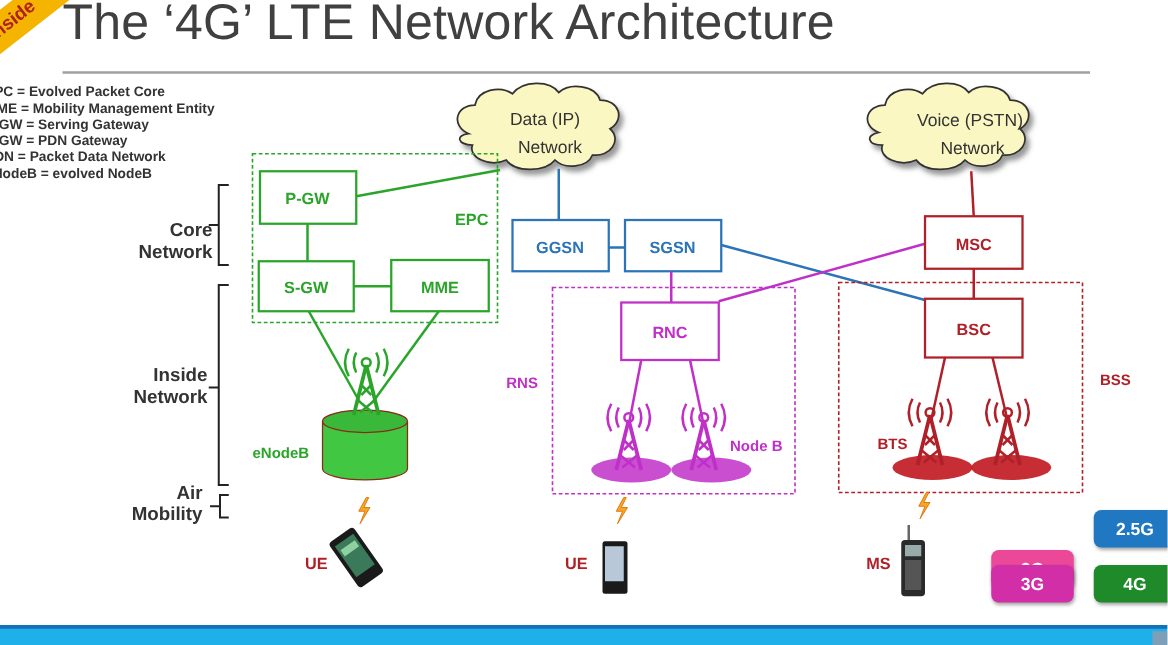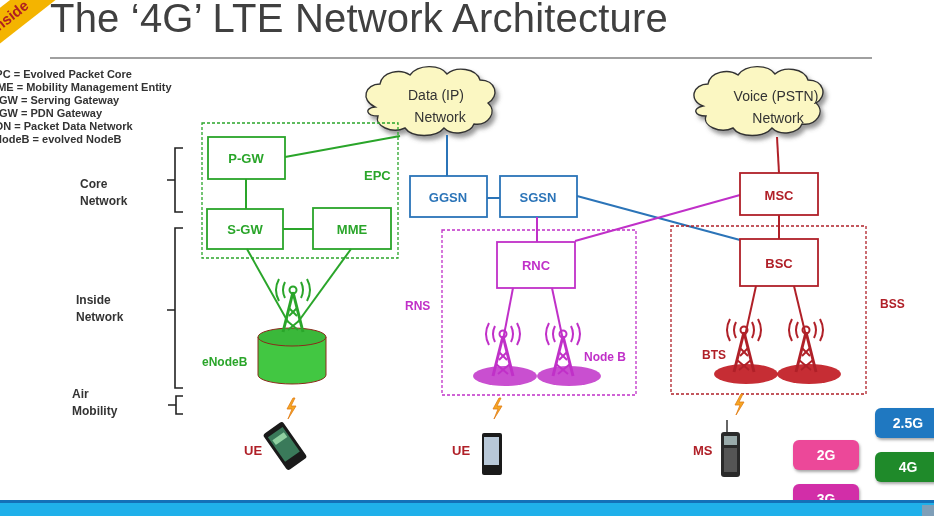--- a/index.html
+++ b/index.html
@@ -3,21 +3,21 @@
 <meta charset="utf-8">
 <style>
   html, body { margin:0; padding:0; }
   body { width:934px; height:516px; position:relative; overflow:hidden; background:#ffffff; font-family:"Liberation Sans", sans-serif; }
   .title { position:absolute; left:50px; top:-4px; font-size:40px; color:#404040; font-family:"Liberation Sans", sans-serif; white-space:nowrap; letter-spacing:0.2px; }
   .rule { position:absolute; left:50px; top:57px; width:822px; height:2px; background:#a0a0a0; }
   .ribbon { position:absolute; left:-40px; top:-4px; width:120px; height:28px; background:#f4b400; transform:rotate(-38deg); transform-origin:center; overflow:hidden; }
   .ribbon span { position:absolute; left:26px; top:4px; font-size:15px; font-weight:bold; color:#b02020; font-family:"Liberation Sans", sans-serif; }
   .legend { position:absolute; left:-12px; top:68px; font-size:11px; font-weight:bold; color:#333; line-height:13px; font-family:"Liberation Sans", sans-serif; }
   .legend div { white-space:nowrap; }
-  .side-label { position:absolute; font-size:12px; font-weight:bold; color:#333; text-align:left; line-height:17px; width:90px; }
+  .side-label { position:absolute; font-size:15px; font-weight:bold; color:#333; text-align:right; line-height:17px; width:90px; }
   svg#diagram { position:absolute; left:0; top:0; }
   .footer-bar { position:absolute; left:0; top:500px; width:934px; height:16px; background:#1fb0ea; border-top:3px solid #1470b8; }
   .footer-bar .grey { position:absolute; right:0; top:2px; width:12px; height:12px; background:#7f9fb8; }
   .gen { position:absolute; width:66px; height:30px; border-radius:6px; color:#fff; font-weight:bold; font-size:14px; text-align:center; line-height:30px; box-shadow:1px 2px 3px rgba(0,0,0,0.35); }
   .node-text { font-family:"Liberation Sans", sans-serif; font-weight:bold; font-size:13px; }
 </style>
 </head>
 <body>
 
 <div class="ribbon">
@@ -224,21 +224,21 @@
   </g>
   <text x="693" y="455" fill="#b02028" class="node-text">MS</text>
 </svg>
 
 <div class="gen" style="left: 793px; top: 408px; background: #ec4899; margin-top: 32px;">
   <span>2G</span>
 </div>
 <div class="gen" style="left: 875px; top: 408px; background: rgb(31, 120, 193);">
   <span>2.5G</span>
 </div>
-<div class="gen" style="left: 793px; top: 452px; background: rgb(210, 46, 168); margin-top: 32px;">
+<div class="gen" style="left: 793px; top: 452px; background: rgb(210, 46, 168);">
   <span>3G</span>
 </div>
 <div class="gen" style="left: 875px; top: 452px; background: rgb(31, 138, 42);">
   <span>4G</span>
 </div>
 
 <div class="footer-bar">
     <div class="grey"></div>
   </div>
 

